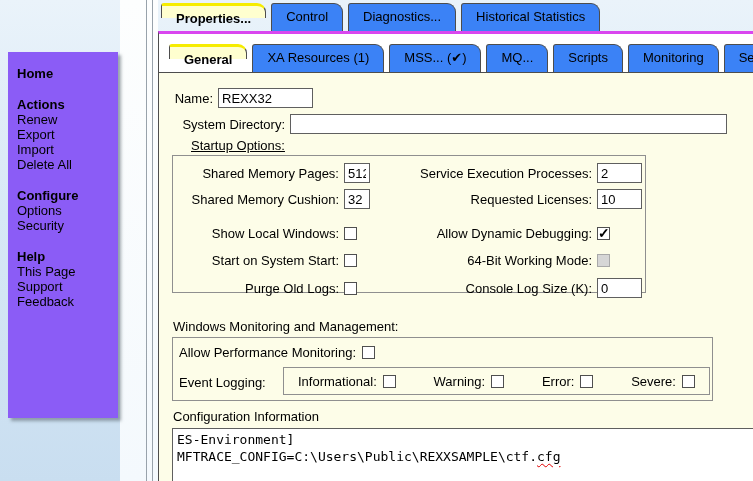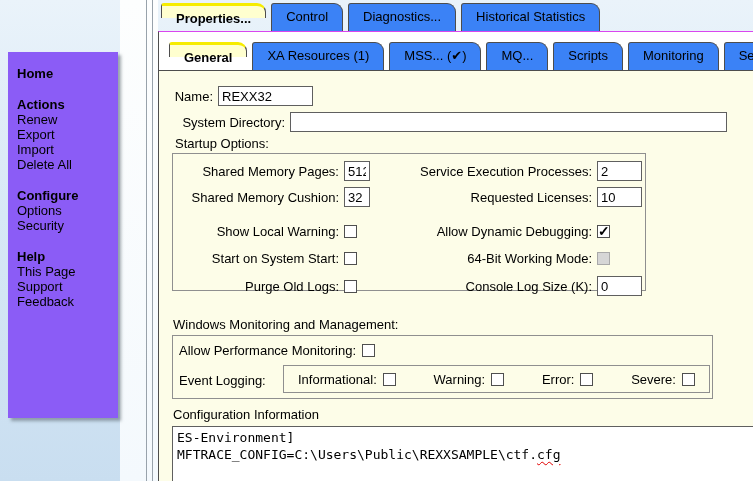--- a/index.html
+++ b/index.html
@@ -23,21 +23,21 @@
     background:#8b5cf6; box-shadow:3px 3px 3px rgba(90,100,110,.55);
     padding:14px 4px 0 9px; z-index:1;
   }
   .sb-section { margin-bottom:16px; }
   .sb-header { font-weight:bold; line-height:15px; cursor:default; }
   .sb-link { line-height:15px; cursor:pointer; }
 
   
   .frame {
     position:absolute; left:158px; top:31px; right:0; bottom:0;
-    background:#ffffff; border-top:1px solid #d946ef; border-left:1px solid #4d4d4d;
+    background:#ffffff; border-top:3px solid #d946ef; border-left:1px solid #4d4d4d;
     z-index:1;
   }
   .panel {
     position:absolute; left:0; right:0; top:38px; bottom:0;
     background:#fdfde8; border-top:1px solid #4d4d4d;
   }
 
   
   .tabs-row1 { position:absolute; top:3px; left:161px; display:flex; z-index:3; height:28px; }
   .tabs-row2 { position:absolute; top:10px; left:10px; display:flex; z-index:3; height:28px; }
@@ -161,21 +161,21 @@
     <div class="frow" style="top:15px; left:14px;">
       <span class="lbl r" style="width:40px; margin-right:5px;">Name:</span>
       <input class="txt" style="width: 95px;" value="REXX32">
     </div>
 
     <div class="frow" style="top:41px; left:14px;">
       <span class="lbl r" style="width:112px; margin-right:5px;">System Directory:</span>
       <input class="txt" style="width: 437px;" value="">
     </div>
 
-    <div class="heading" style="top:65px; left:16px;">Startup Options:</div>
+    <div class="heading" style="top:65px; left:32px;text-decoration:underline;">Startup Options:</div>
 
     <div class="gbox" style="left:13px; top:82px; width:474px; height:138px;">
       <div class="gb-row" style="top:7px;">
         <span class="lbl c1">Shared Memory Pages:</span>
         <span class="ctl1">
             <input class="txt" value="512" style="">
           </span>
         <span class="lbl c2">Service Execution Processes:</span>
         <span class="ctl2">
             <input class="txt" value="2" style="">
@@ -185,21 +185,21 @@
         <span class="lbl c1">Shared Memory Cushion:</span>
         <span class="ctl1">
             <input class="txt" value="32" style="">
           </span>
         <span class="lbl c2">Requested Licenses:</span>
         <span class="ctl2">
             <input class="txt" value="10" style="">
           </span>
       </div>
       <div class="gb-row" style="top:70px;">
-        <span class="lbl c1">Show Local Warning:</span>
+        <span class="lbl c1">Show Local Windows:</span>
         <span class="ctl1">
             <span class="checkbox"></span>
           </span>
         <span class="lbl c2">Allow Dynamic Debugging:</span>
         <span class="ctl2">
             <span class="checkbox checked"></span>
           </span>
       </div>
       <div class="gb-row" style="top:97px;">
         <span class="lbl c1">Start on System Start:</span>

